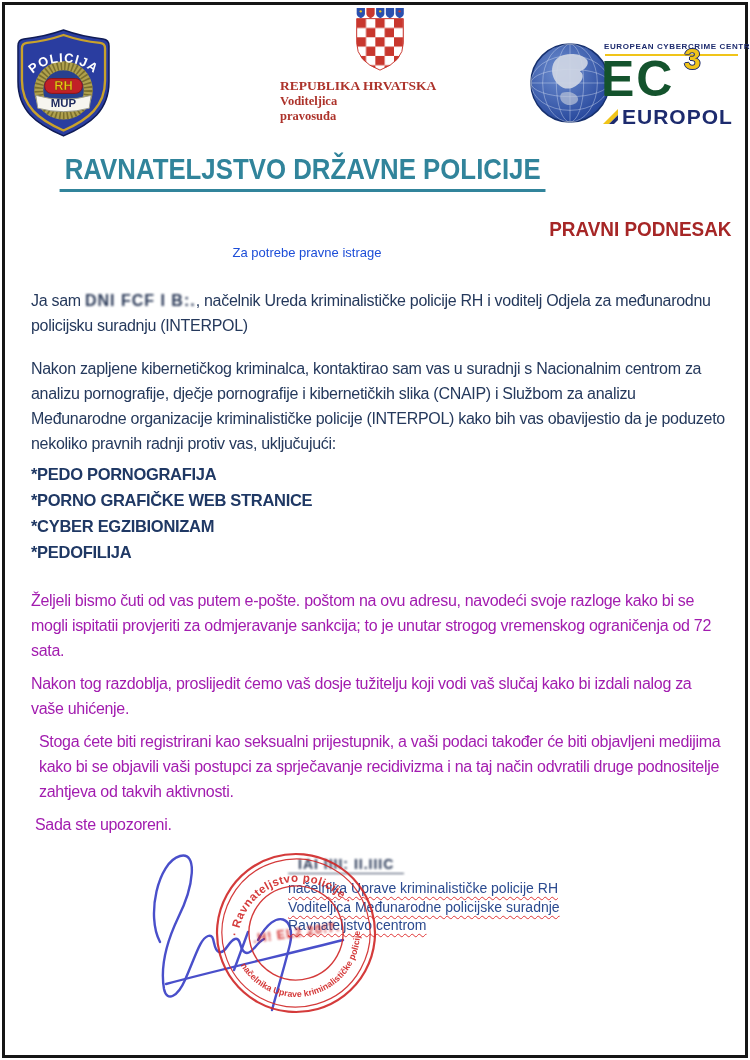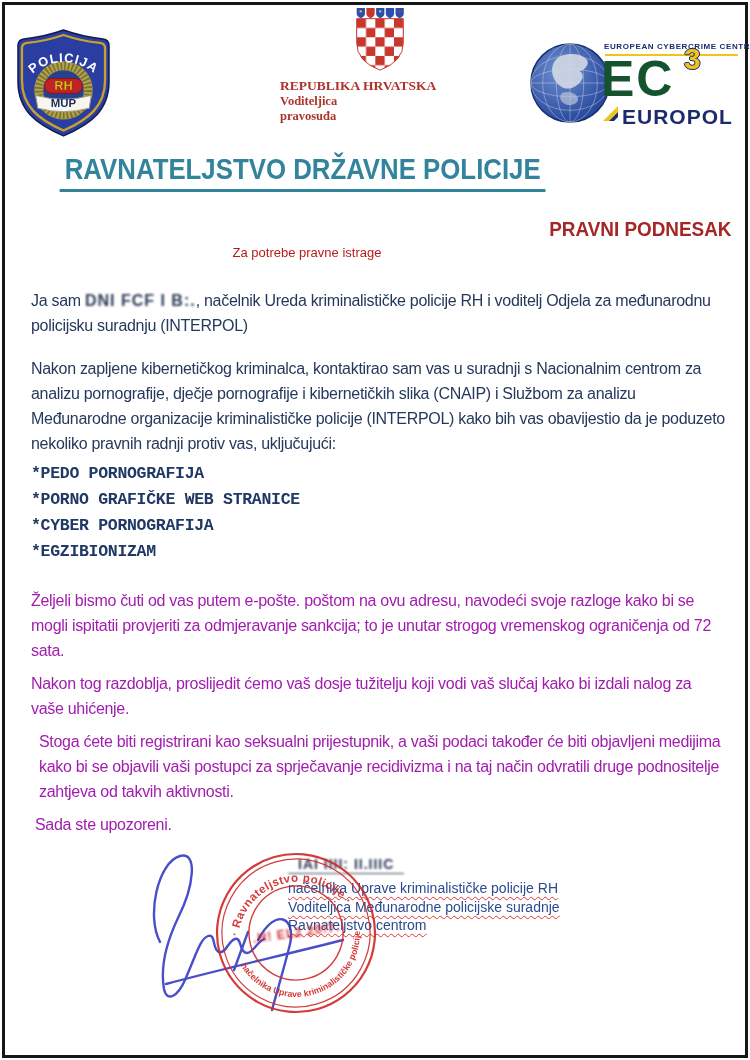--- a/index.html
+++ b/index.html
@@ -13,36 +13,36 @@
   .ministry .coat{display:block;margin:0 auto 4px auto;}
   .min-country{font-size:13.5px;line-height:16px;}
   .min-org{font-size:12.5px;line-height:15px;}
   .ec3{left:527px;top:30px;width:216px;height:100px;}
   .ec3 .globe{position:absolute;left:2px;top:12px;}
   .ecc-centre{position:absolute;left:77px;top:12px;width:138px;font-size:8px;letter-spacing:.6px;font-weight:bold;color:#1d2b6e;white-space:nowrap;}
   .ecc-line{position:absolute;left:78px;top:24px;width:133px;height:2px;background:#f0c419;}
   .ec-big{position:absolute;left:74px;top:24px;font-size:50px;font-weight:900;letter-spacing:2px;color:#14532d;line-height:1;}
   .ec-three{position:absolute;left:157px;top:14px;font-size:30px;font-weight:900;color:#f0c419;line-height:1;
     text-shadow:-1px 0 #1d2b6e,1px 0 #1d2b6e,0 -1px #1d2b6e,0 1px #1d2b6e;}
-  .europol-row{position:absolute;left:76px;top:76px;display:flex;align-items:flex-start;gap:4px;}
+  .europol-row{position:absolute;left:76px;top:76px;display:flex;align-items:center;gap:4px;}
   .europol-txt{font-size:21px;font-weight:900;letter-spacing:1px;color:#1d2b6e;line-height:1;}
 
   
   .title-wrap{left:0;top:152px;width:606px;text-align:center;}
   .title-main{display:inline-block;font-size:30px;font-weight:bold;color:#31849b;padding:0 6px 3px 6px;
     border-bottom:3px solid #31849b;transform:scaleX(.86);transform-origin:center;white-space:nowrap;}
   .sub-wrap{left:0;top:217px;width:733px;text-align:right;margin-left:9px;}
   .sub-main{display:inline-block;font-size:21px;font-weight:bold;color:#a62626;transform:scaleX(.9);white-space:nowrap;}
-  .tag-wrap{left:0;top:245px;width:614px;text-align:center;font-size:13px;color:#b91c1c;}
+  .tag-wrap{left:0;top:245px;width:614px;text-align:center;font-size:13px;color:#1d4ed8;}
 
   
   .para{left:31px;width:696px;font-size:16px;letter-spacing:-0.3px;line-height:25px;color:#25395c;}
   .p1{top:288px;} .p2{top:356px;}
   .charges{top:461px;font-weight:bold;color:#1f3864;font-size:16.5px;}
-  .charges div{line-height:26px;font-family:Liberation Mono, monospace;}
+  .charges div{line-height:26px;}
   .red{color:#a21caf;}
   .p3{top:588px;} .p4{top:671px;} .p5{top:729px;margin-left:8px;} .p6{top:812px;padding-left:4px;}
 
   .redacted{filter:blur(1.3px);font-weight:bold;letter-spacing:1px;color:#2b3a58;}
 
   
   .sig-svg{left:138px;top:842px;}
   .stamp{left:212px;top:849px;opacity:.9;}
   .sig-text{left:288px;top:855px;width:324px;text-align:left;color:#2b4a8f;}
   .sig-name{display:inline-block;font-size:14px;padding:0 10px 1px 10px;border-bottom:1.5px solid #3a4660;margin-bottom:5px;}
@@ -139,22 +139,22 @@
 </div>
 <div class="abs tag-wrap">Za potrebe pravne istrage</div>
 
 <div class="abs para p1"><span>Ja sam </span><span class="redacted">DNI FCF I B:.</span><span>, načelnik Ureda kriminalističke policije RH i voditelj Odjela za međunarodnu policijsku suradnju (INTERPOL)</span></div>
 
 <div class="abs para p2">Nakon zapljene kibernetičkog kriminalca, kontaktirao sam vas u suradnji s Nacionalnim centrom za analizu pornografije, dječje pornografije i kibernetičkih slika (CNAIP) i Službom za analizu Međunarodne organizacije kriminalističke policije (INTERPOL) kako bih vas obavijestio da je poduzeto nekoliko pravnih radnji protiv vas, uključujući:</div>
 
 <div class="abs para charges">
   <div>*PEDO PORNOGRAFIJA</div>
   <div>*PORNO GRAFIČKE WEB STRANICE</div>
-  <div>*CYBER PORNOGRAFIJA</div>
-  <div>*EGZIBIONIZAM</div>
+  <div>*CYBER EGZIBIONIZAM</div>
+  <div>*PEDOFILIJA</div>
 </div>
 
 <div class="abs para red p3">Željeli bismo čuti od vas putem e-pošte. poštom na ovu adresu, navodeći svoje razloge kako bi se mogli ispitatii provjeriti za odmjeravanje sankcija; to je unutar strogog vremenskog ograničenja od 72 sata.</div>
 <div class="abs para red p4">Nakon tog razdoblja, proslijedit ćemo vaš dosje tužitelju koji vodi vaš slučaj kako bi izdali nalog za vaše uhićenje.</div>
 <div class="abs para red p5">Stoga ćete biti registrirani kao seksualni prijestupnik, a vaši podaci također će biti objavljeni medijima kako bi se objavili vaši postupci za sprječavanje recidivizma i na taj način odvratili druge podnositelje zahtjeva od takvih aktivnosti.</div>
 <div class="abs para red p6">Sada ste upozoreni.</div>
 
 <svg class="abs sig-svg" width="235" height="175" viewBox="0 0 235 175">
   <g fill="none" stroke="#4046c8" stroke-width="2.4" stroke-linecap="round" opacity="0.95">
     <path d="M22 100 C8 74 20 20 42 14 C60 9 56 44 40 76 C30 97 22 124 26 147 C29 161 40 154 47 138 C58 113 62 97 70 94 C78 91 74 108 81 110 C88 112 90 99 97 97 C104 95 101 111 109 111 C115 111 118 101 126 97"></path>

